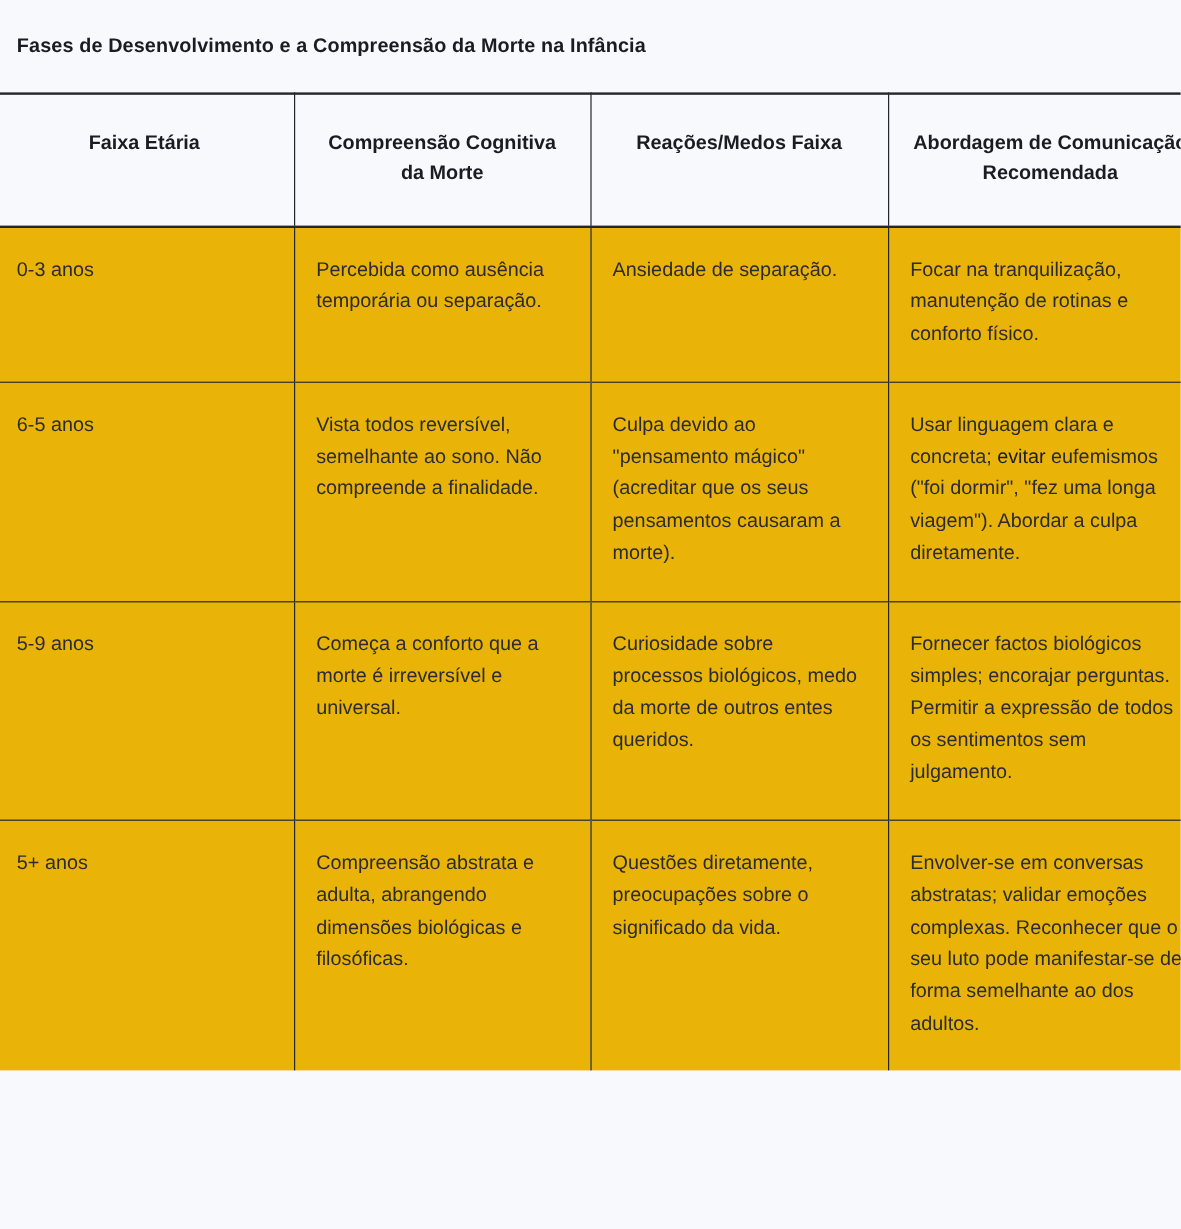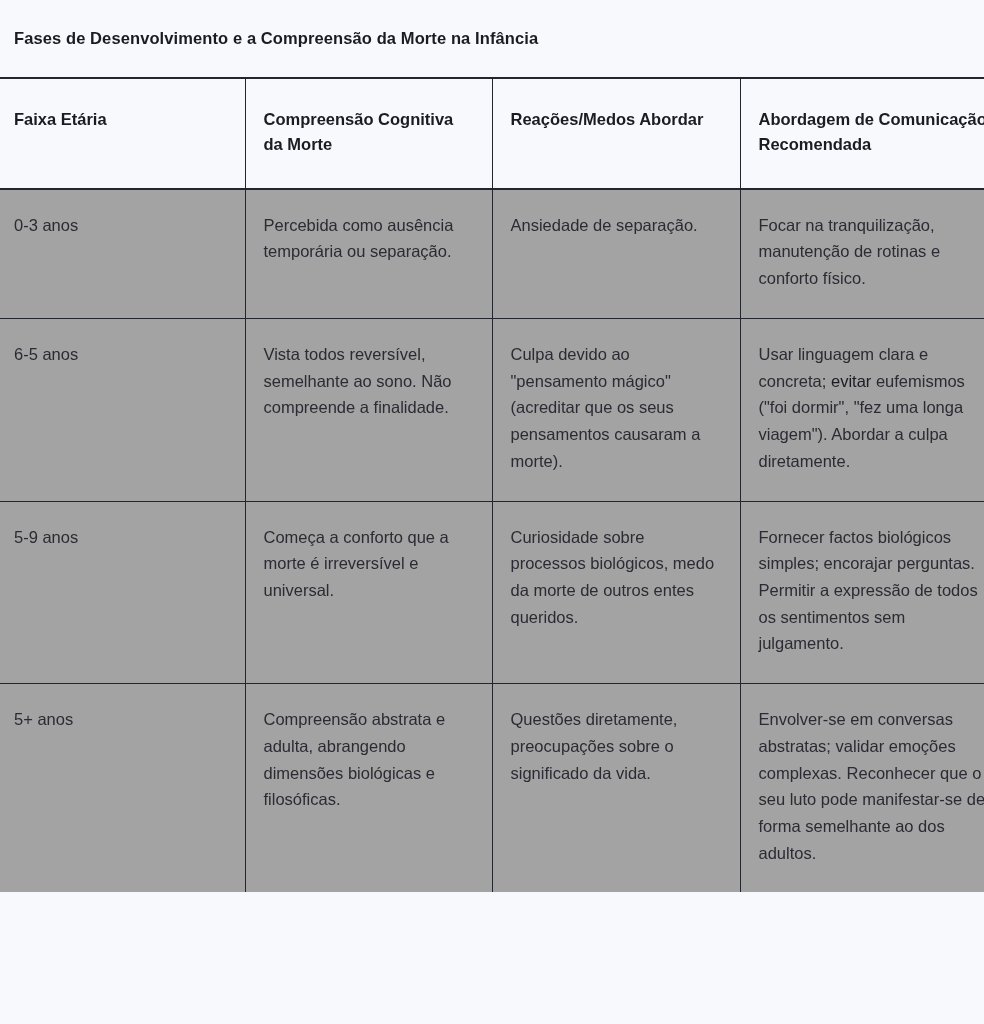--- a/index.html
+++ b/index.html
@@ -54,21 +54,21 @@
   table.data-table col.c-cog   { width: 247px; }
   table.data-table col.c-reac  { width: 248px; }
   table.data-table col.c-abord { width: 270px; }
 
   thead tr.header-row {
     border-top: 2px solid #24262e;
     border-bottom: 2px solid #24262e;
   }
 
   thead th {
-    text-align: left;
+    text-align: center;
     vertical-align: top;
     font-size: 16.5px;
     font-weight: bold;
     color: #1b1c22;
     line-height: 1.55;
     padding: 28px 18px 30px 18px;
     border-right: 1.6px solid #24262e;
     background: #f7f9fc;
   }
   thead th:first-child { padding-left: 14px; }
@@ -81,21 +81,21 @@
 
   tbody td {
     text-align: left;
     vertical-align: top;
     font-size: 16.5px;
     font-weight: normal;
     color: #2b2b33;
     line-height: 1.62;
     padding: 22px 18px 26px 18px;
     border-right: 1.6px solid #24262e;
-    background: #a3a3a3;
+    background: #eab308;
   }
   tbody td:first-child { padding-left: 14px; }
   tbody td:last-child  { border-right: none; }
 
   tbody td.age-cell {
     color: #2b2b33;
   }
 
   tbody td b, thead th b { font-weight: normal; color: #1b1c22; }
 </style>
@@ -111,21 +111,21 @@
       <colgroup>
         <col class="c-age">
         <col class="c-cog">
         <col class="c-reac">
         <col class="c-abord">
       </colgroup>
       <thead>
         <tr class="header-row">
           <th>Faixa Etária</th>
           <th>Compreensão Cognitiva da Morte</th>
-          <th>Reações/Medos Abordar</th>
+          <th>Reações/Medos Faixa</th>
           <th>Abordagem de Comunicação Recomendada</th>
         </tr>
       </thead>
       <tbody id="table-body">
           <tr class="data-row">
             <td class="age-cell">0-3 anos</td>
             <td>Percebida como ausência temporária ou separação.</td>
             <td>Ansiedade de separação.</td>
             <td>Focar na tranquilização, manutenção de rotinas e conforto físico.</td>
           </tr>

